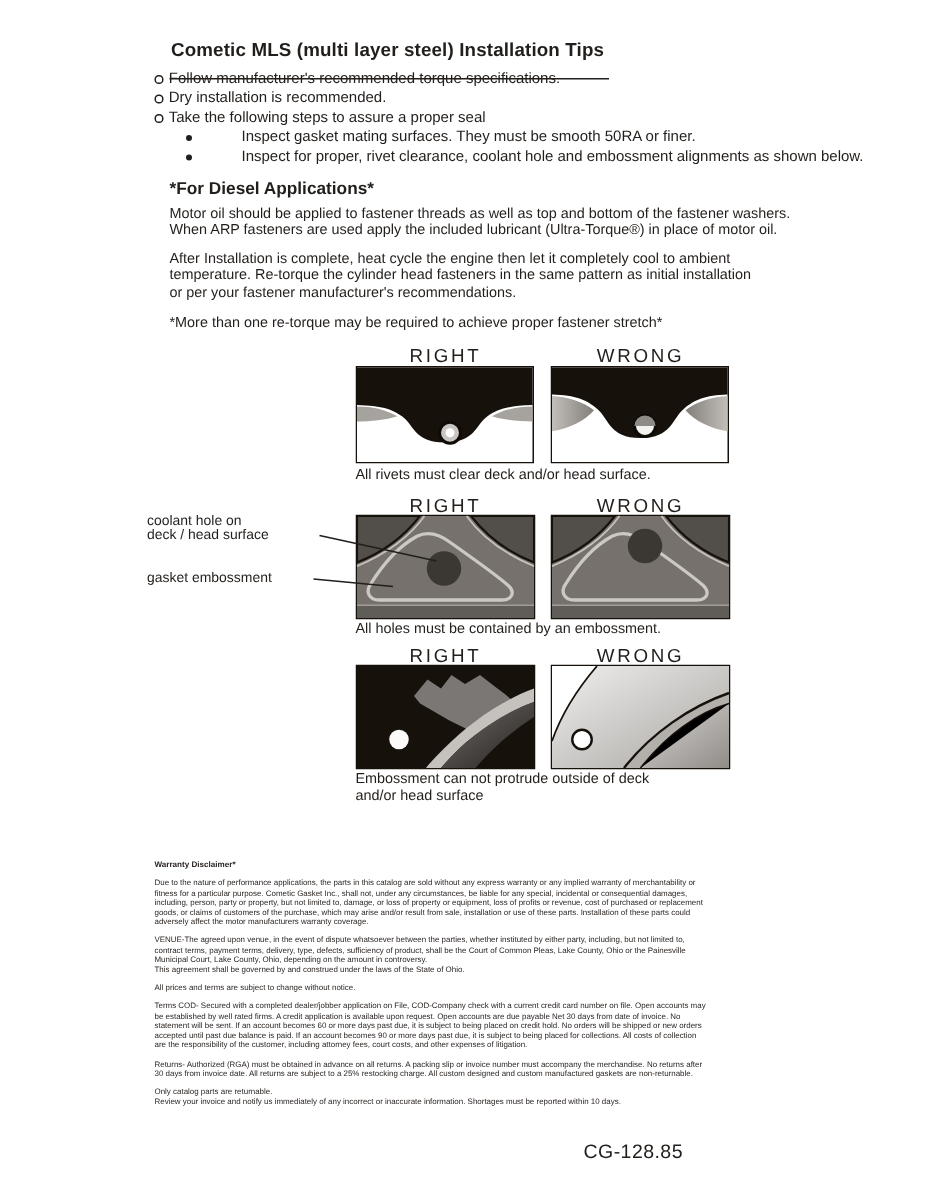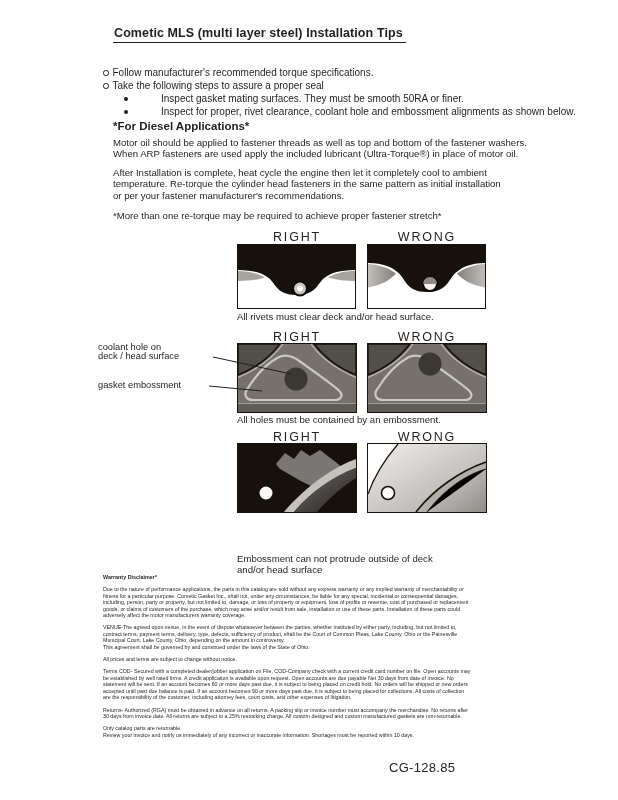--- a/index.html
+++ b/index.html
@@ -1,21 +1,21 @@
 <!DOCTYPE html>
 <html><head>
 <meta charset="utf-8">
 <style>
   html,body{margin:0;padding:0;background:#ffffff;}
   .page{position:relative;width:618px;height:800px;background:#ffffff;overflow:hidden;
         font-family:"Liberation Sans","DejaVu Sans",sans-serif;color:#221e1b;}
   .abs{position:absolute;}
   .title{left:113px;top:26px;font-size:12.5px;font-weight:bold;letter-spacing:.1px;
-         border-bottom:1.7px solid #221e1b;padding:0 3px 2px 1px;white-space:nowrap;}
-  .tips{left:103px;top:66px;font-size:10px;line-height:13px;width:505px;}
+         border-bottom:1.7px solid #221e1b;padding:0 3px 12px 1px;white-space:nowrap;}
+  .tips{left:103px;top:46px;font-size:10px;line-height:13px;width:505px;}
   .tip{display:flex;align-items:flex-start;white-space:nowrap;}
   .tip.sub{margin-left:21px;gap:29px;}
   .marker-open{width:3.5px;height:3.5px;border:1px solid #221e1b;border-radius:50%;
                margin:4px 4px 0 0;flex:none;}
   .marker-dot{width:4px;height:4px;background:#221e1b;border-radius:50%;
               margin:4.5px 4px 0 0;flex:none;}
   .diesel-h{left:113px;top:120px;font-size:11.5px;font-weight:bold;}
   .para{font-size:9.6px;line-height:11.3px;white-space:pre-line;width:490px;left:113px;}
   #para1{top:137px;}
   #para2{top:167px;}
@@ -36,20 +36,24 @@
 
   <div class="abs title">Cometic MLS (multi layer steel) Installation Tips</div>
 
   <div class="abs tips">
     <div class="tip">
       <span class="marker-open"></span>
       <span>Follow manufacturer's recommended torque specifications.</span>
     </div>
     <div class="tip">
       <span class="marker-open"></span>
+      <span>Dry installation is recommended.</span>
+    </div>
+    <div class="tip">
+      <span class="marker-open"></span>
       <span>Take the following steps to assure a proper seal</span>
     </div>
     <div class="tip sub">
       <span class="marker-dot"></span>
       <span>Inspect gasket mating surfaces.  They must be smooth 50RA or finer.</span>
     </div>
     <div class="tip sub">
       <span class="marker-dot"></span>
       <span>Inspect for proper, rivet clearance, coolant hole and embossment alignments as shown below.</span>
     </div>
@@ -174,21 +178,21 @@
       <rect x="0.5" y="0.5" width="119" height="69" fill="#ffffff" stroke="#17110c"></rect>
       <path d="M31,1 C19,15 8,31 1,51 L1,69 H49 C67,46 93,28 119,19 L119,1 Z" fill="url(#d3w)"></path>
       <path d="M31,1 C19,15 8,31 1,51" stroke="#17110c" stroke-width="1.2" fill="none"></path>
       <path d="M119,19 C93,28 67,46 49,69 H60 C77,47 98,32 119,26 Z" fill="#b3b0ac"></path>
       <path d="M119,19 C93,28 67,46 49,69" stroke="#17110c" stroke-width="1.6" fill="none"></path>
       <path d="M119,26 C98,32 77,47 60,69 H119 Z" fill="url(#d3w2)"></path>
       <path d="M119,26 C98,32 77,47 60,69" stroke="#17110c" stroke-width="1"></path>
       <circle cx="21" cy="50" r="6.5" fill="#ffffff" stroke="#17110c" stroke-width="1.6"></circle>
     </svg>
   </div>
-  <div class="abs caption" style="left:237px;top:515px;margin-top:39px;">Embossment can not protrude outside of deck
+  <div class="abs caption" style="left:237px;top:515px;">Embossment can not protrude outside of deck
 and/or head surface</div>
 
   <div class="abs warranty">
     <h3>Warranty Disclaimer*</h3>
     <p>Due to the nature of performance applications, the parts in this catalog are sold without any express warranty or any implied warranty of merchantability or
 fitness for a particular purpose.  Cometic Gasket Inc., shall not, under any circumstances, be liable for any special, incidental or consequential damages,
 including, person, party or property, but not limited to, damage, or loss of property or equipment, loss of profits or revenue, cost of purchased or replacement
 goods, or claims of customers of the purchase, which may arise and/or result from sale, installation or use of these parts.  Installation of these parts could
 adversely affect the motor manufacturers warranty coverage.</p>
     <p>VENUE-The agreed upon venue, in the event of dispute whatsoever between the parties, whether instituted by either party, including, but not limited to,

